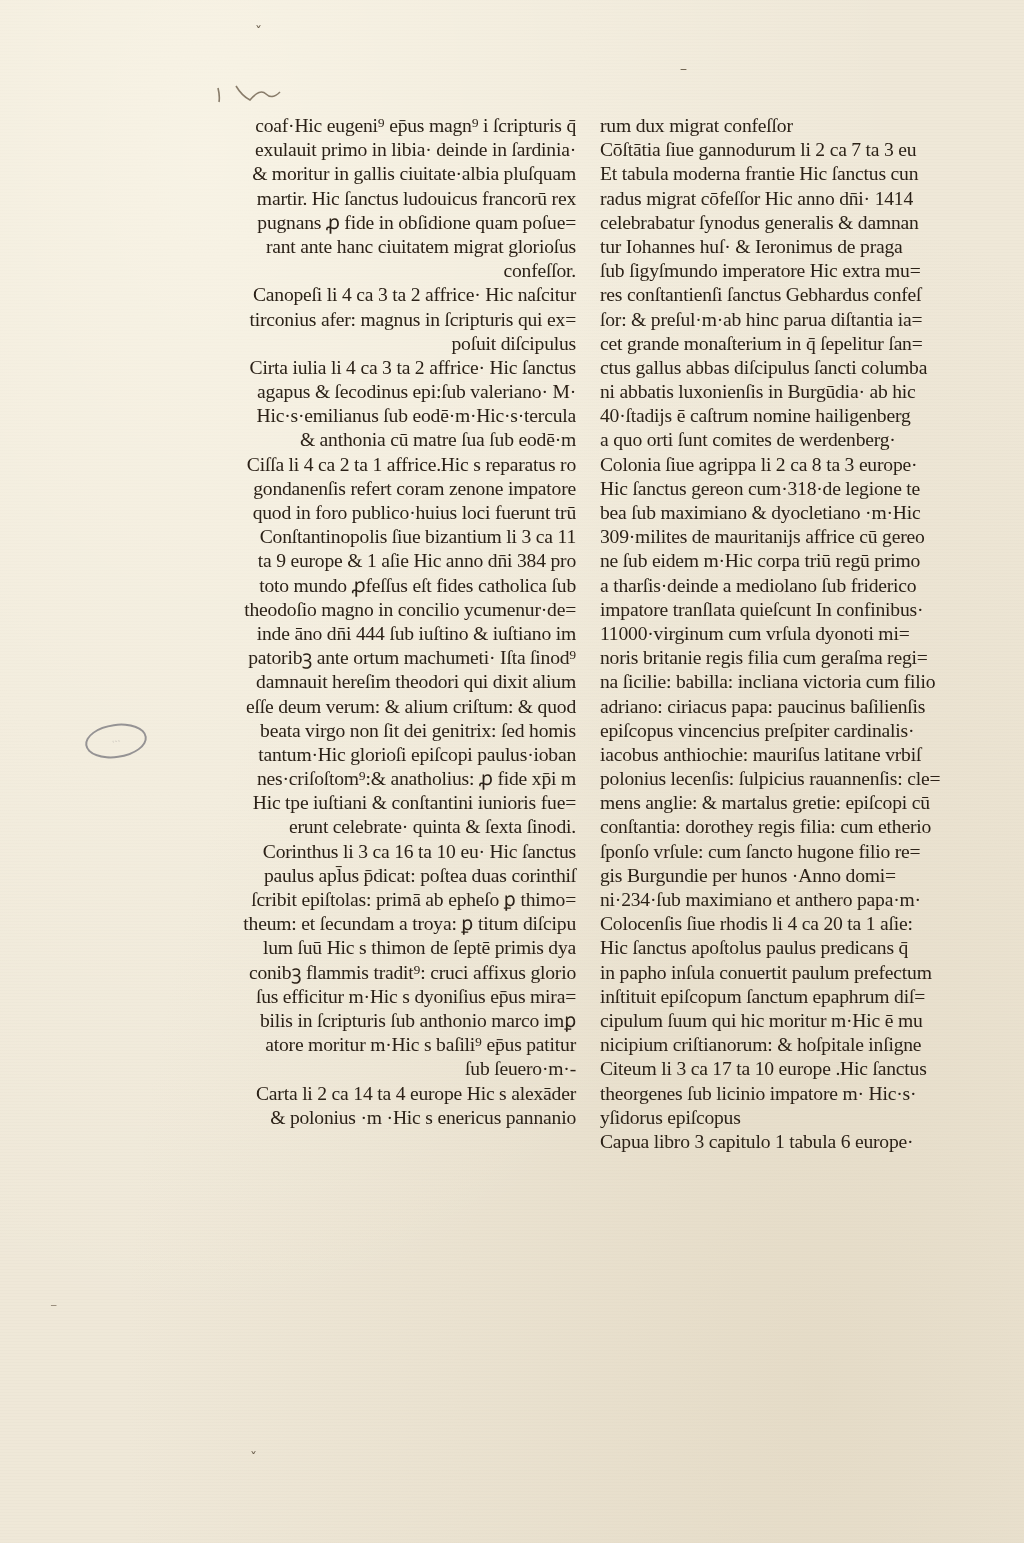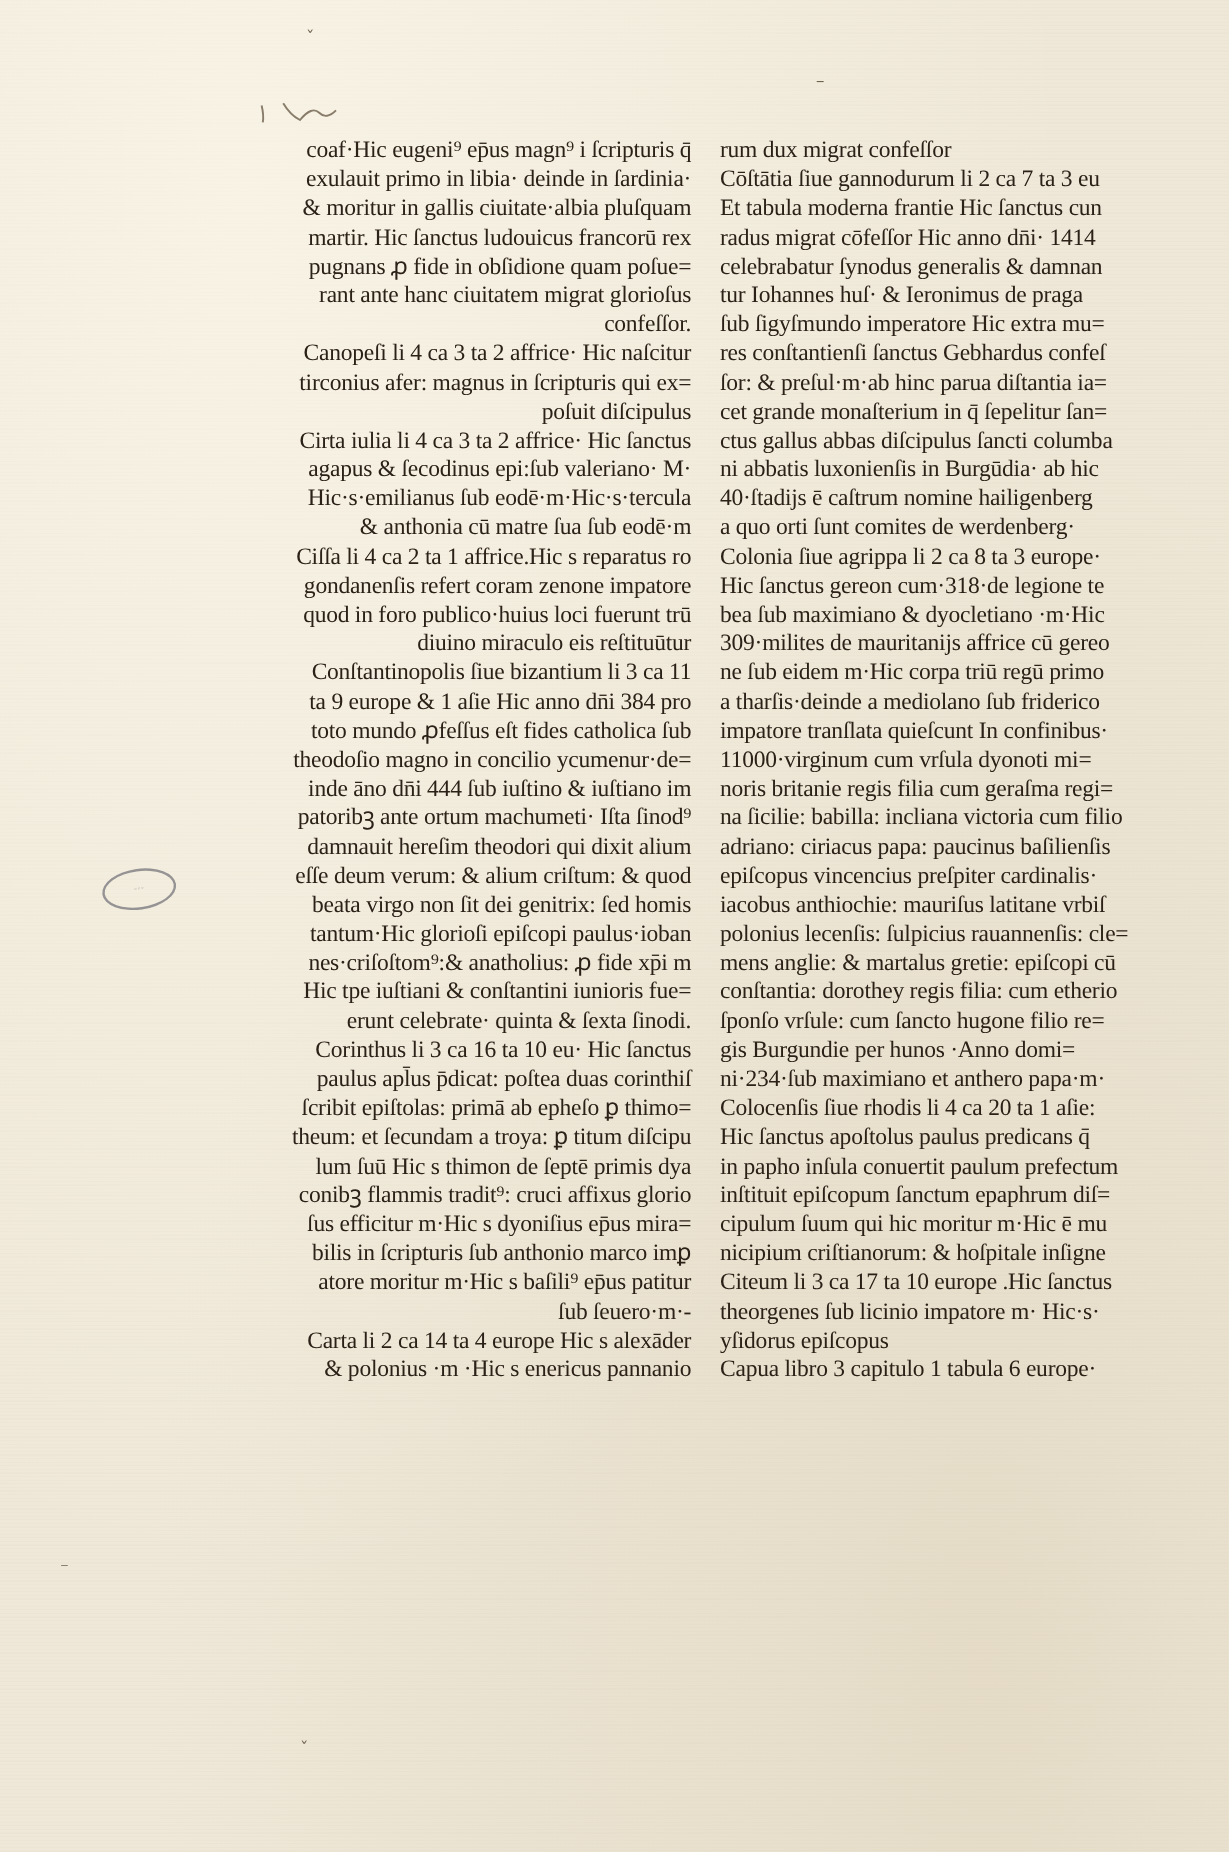--- a/index.html
+++ b/index.html
@@ -66,21 +66,20 @@
       <span class="line">Canopeſi li 4 ca 3 ta 2 affrice· Hic naſcitur</span>
       <span class="line">tirconius afer: magnus in ſcripturis qui ex=</span>
       <span class="line">poſuit diſcipulus</span>
       <span class="line">Cirta iulia li 4 ca 3 ta 2 affrice· Hic ſanctus</span>
       <span class="line">agapus &amp; ſecodinus epi:ſub valeriano· M·</span>
       <span class="line">Hic·s·emilianus ſub eodē·m·Hic·s·tercula</span>
       <span class="line">&amp; anthonia cū matre ſua ſub eodē·m</span>
       <span class="line">Ciſſa li 4 ca 2 ta 1 affrice.Hic s reparatus ro</span>
       <span class="line">gondanenſis refert coram zenone impatore</span>
       <span class="line">quod in foro publico·huius loci fuerunt trū</span>
-      <span class="line">diuino miraculo eis reſtituūtur</span>
       <span class="line">Conſtantinopolis ſiue bizantium li 3 ca 11</span>
       <span class="line">ta 9 europe &amp; 1 aſie Hic anno dn̄i 384 pro</span>
       <span class="line">toto mundo ꝓfeſſus eſt fides catholica ſub</span>
       <span class="line">theodoſio magno in concilio ycumenur·de=</span>
       <span class="line">inde āno dn̄i 444 ſub iuſtino &amp; iuſtiano im</span>
       <span class="line">patoribꝫ ante ortum machumeti· Iſta ſinod⁹</span>
       <span class="line">damnauit hereſim theodori qui dixit alium</span>
       <span class="line">eſſe deum verum: &amp; alium criſtum: &amp; quod</span>
       <span class="line">beata virgo non ſit dei genitrix: ſed homis</span>
       <span class="line">tantum·Hic glorioſi epiſcopi paulus·ioban</span>

